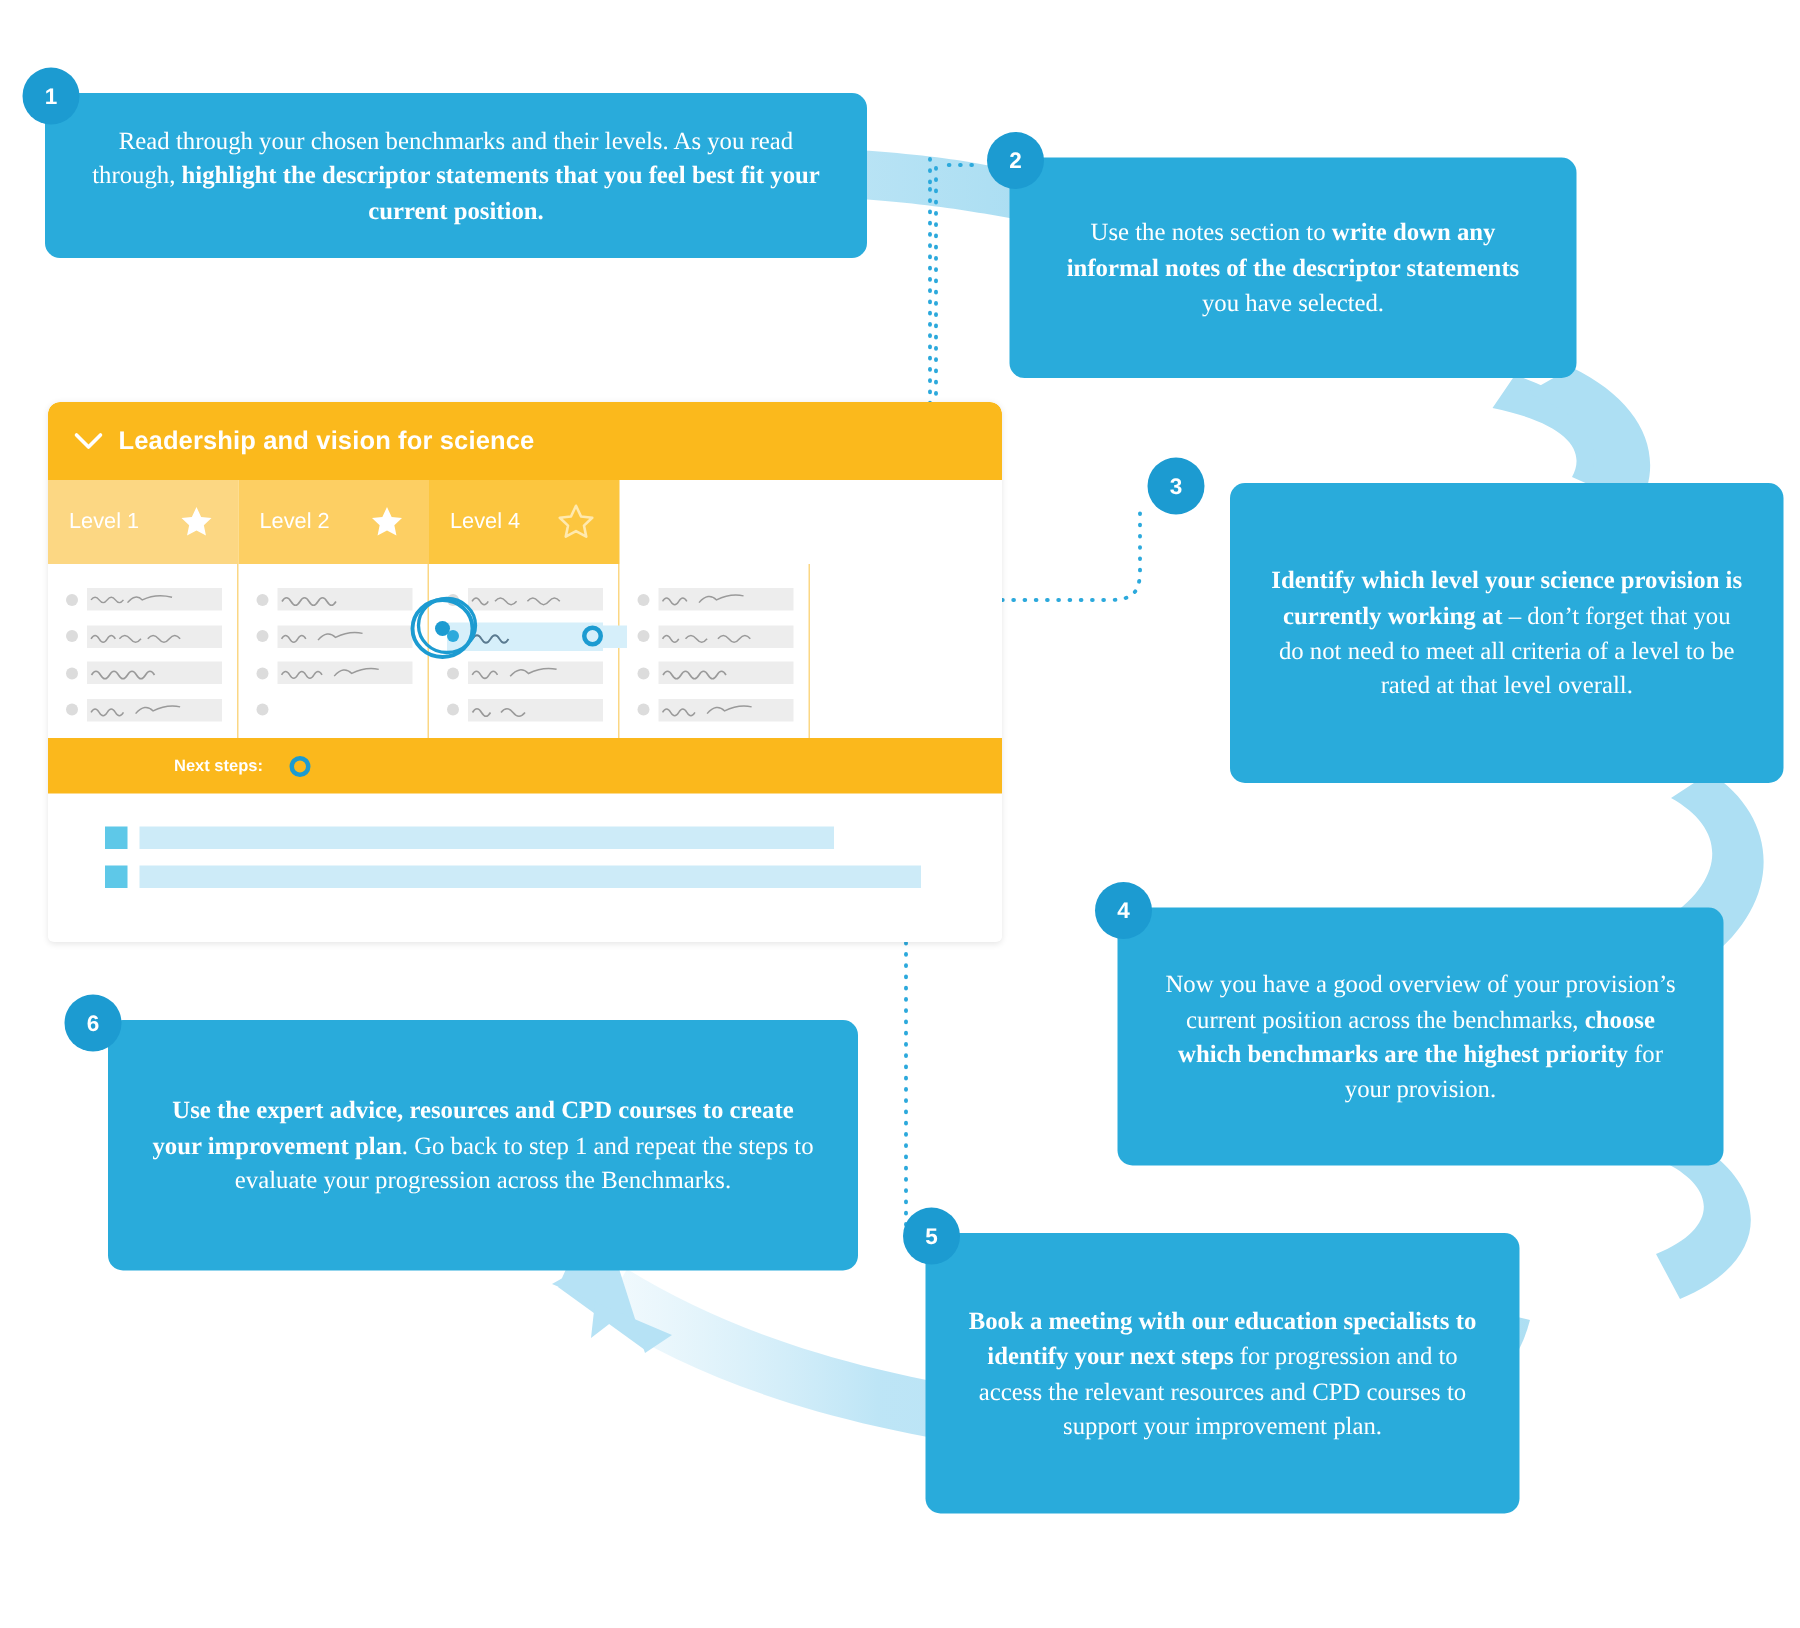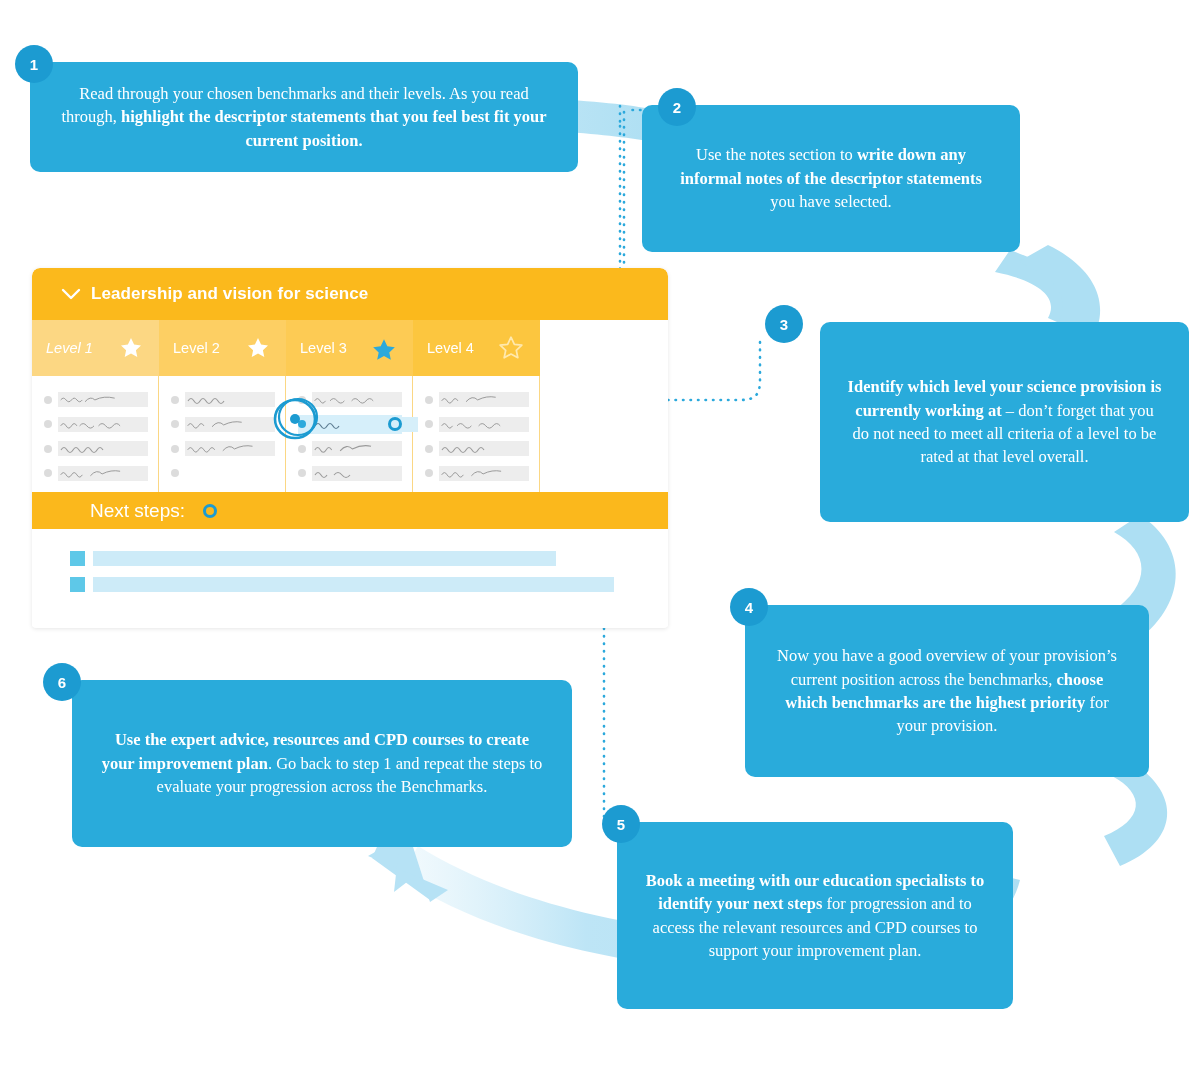--- a/index.html
+++ b/index.html
@@ -56,38 +56,38 @@
     width: 636px; height: 360px;
     border-radius: 8px 8px 4px 4px;
     background: #ffffff;
     box-shadow: 0 1px 4px rgba(0,0,0,0.10);
     overflow: hidden;
     z-index: 6;
   }
   #card-title-bar {
     height: 52px; background: #FBB91C;
     display: flex; align-items: center;
-    padding-left: 29px; gap: 10px;
+    padding-left: 17px; gap: 10px;
     border-radius: 8px 8px 0 0;
   }
   #card-title-bar .chev { display:block; }
   #card-title {
     color: #ffffff; font-size: 17px; font-weight: bold;
     letter-spacing: .1px;
   }
 
   #levels-header { display: flex; height: 56px; }
   .level-cell {
     display: flex; align-items: center;
     justify-content: space-between;
     padding: 0 16px 0 14px;
     color: #ffffff; font-size: 14.5px;
     position: relative;
   }
-  .level-cell.c1 { width: 127px; background: #FCD783; font-style: italic; }
+  .level-cell.c1 { width: 127px; background: #FCD783; }
   .level-cell.c2 { width: 127px; background: #FDCF63; }
   .level-cell.c3 { width: 127px; background: #FDCB54; }
   .level-cell.c4 { width: 127px; background: #FCC63F; }
   .level-cell.notes {
     width: 128px; background: #FDEFCB; color: #E8A020;
     justify-content: flex-start; gap: 30px;
   }
 
   #desc-body { display: flex; height: 116px; background: #fff; }
   .desc-col {
@@ -111,21 +111,21 @@
   }
   .desc-row.hilite .squiggle-wrap { background: #D6EFFA; }
   .desc-row.hilite { background: #D6EFFA; }
 
   #next-steps-bar {
     height: 37px; background: #FBB81C;
     display: flex; align-items: center;
     padding-left: 58px; gap: 18px;
     position: relative;
   }
-  #next-steps-label { color: #ffffff; font-weight: normal; font-size: 19px; }
+  #next-steps-label { color: #ffffff; font-weight: bold; font-size: 11px; margin-left: 26px; }
 
   #next-steps-list { padding: 22px 0 0 38px; background: #fff; height: 98px; }
   .ns-row { display: flex; align-items: center; gap: 8px; margin-bottom: 11px; }
   .ns-square { width: 15px; height: 15px; background: #5EC8E8; flex: 0 0 15px; }
   .ns-bar { height: 15px; background: #CDEBF8; }
 
   .ring {
     width: 14px; height: 14px; border-radius: 50%;
     border: 3px solid #1C9BD1; background: transparent;
     display:inline-block;
@@ -190,21 +190,21 @@
       <path d="M 175 514 C 340 514 480 514 600 512"></path>
       <path d="M 604 516 L 604 820"></path>
     </g>
   </svg>
 
   <div class="step-box" style="left:30px; top:62px; width:548px; height:110px;">
     <div class="txt"><span>Read through your chosen benchmarks and their levels. As you read through, </span><b>highlight the descriptor statements that you feel best fit your current position.</b></div>
   </div>
   <div class="badge" style="left:15px; top:45px;">1</div>
 
-  <div class="step-box" style="left:642px; top:105px; width:378px; height:147px;align-items:center;">
+  <div class="step-box" style="left:673px; top:105px; width:378px; height:147px;align-items:center;">
     <div class="txt"><span>Use the notes section to </span><b>write down any informal notes of the descriptor statements</b><span> you have selected.</span></div>
   </div>
   <div class="badge" style="left:658px; top:88px;">2</div>
 
   <div class="step-box" style="left:780px; top:322px; width:369px; height:200px;margin-left:40px;">
     <div class="txt"><b>Identify which level your science provision is currently working at</b><span> – don’t forget that you do not need to meet all criteria of a level to be rated at that level overall.</span></div>
   </div>
   <div class="badge" style="left:765px; top:305px;">3</div>
 
   <div class="step-box" style="left:745px; top:605px; width:404px; height:172px;">
@@ -239,26 +239,20 @@
         <svg width="24" height="24" viewBox="0 0 24 24">
           <polygon points="12,2 15.1,8.6 22,9.4 16.9,14.2 18.3,21 12,17.6 5.7,21 7.1,14.2 2,9.4 8.9,8.6" fill="#ffffff"></polygon>
         </svg>
       </div>
       <div class="level-cell c2">
         <span>Level 2</span>
         <svg width="24" height="24" viewBox="0 0 24 24">
           <polygon points="12,2 15.1,8.6 22,9.4 16.9,14.2 18.3,21 12,17.6 5.7,21 7.1,14.2 2,9.4 8.9,8.6" fill="#ffffff"></polygon>
         </svg>
       </div>
-      <div class="level-cell c3">
-        <span>Level 3</span>
-        <svg width="26" height="26" viewBox="0 0 24 24" style="margin-bottom:-4px">
-          <polygon points="12,2 15.1,8.6 22,9.4 16.9,14.2 18.3,21 12,17.6 5.7,21 7.1,14.2 2,9.4 8.9,8.6" fill="#2CA9DC"></polygon>
-        </svg>
-      </div>
       <div class="level-cell c4">
         <span>Level 4</span>
         <svg width="26" height="26" viewBox="0 0 24 24">
           <polygon points="12,2 15.1,8.6 22,9.4 16.9,14.2 18.3,21 12,17.6 5.7,21 7.1,14.2 2,9.4 8.9,8.6" fill="none" stroke="#FFE9AE" stroke-width="1.6" stroke-linejoin="round"></polygon>
         </svg>
       </div>
     </div>
 
     <div id="desc-body">
 

